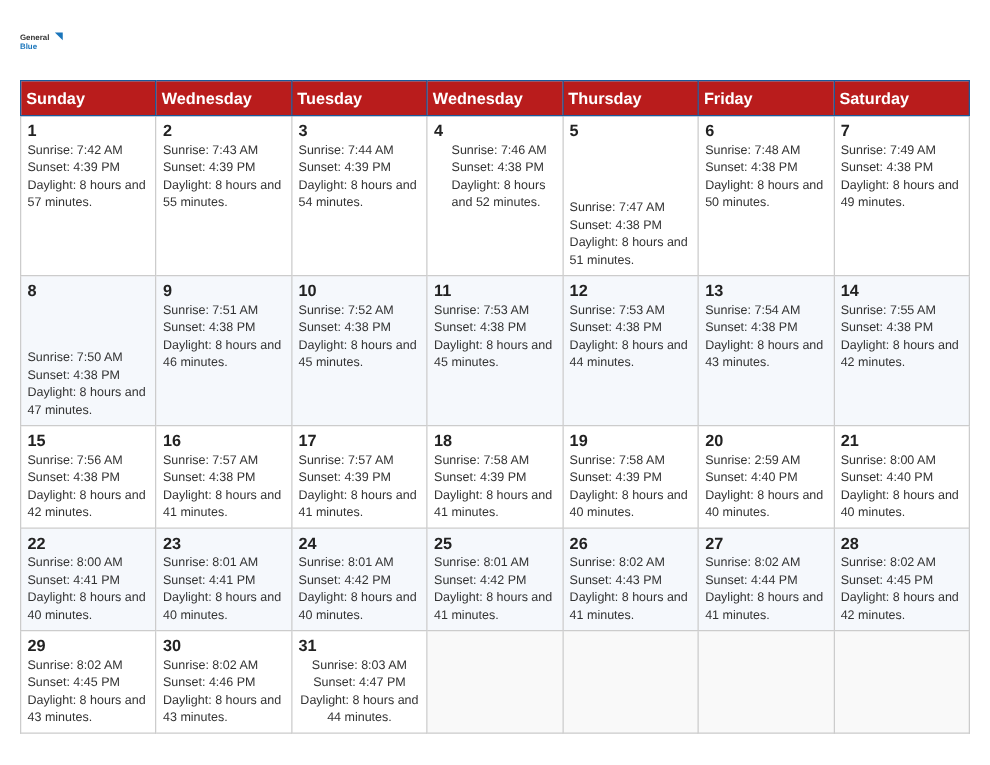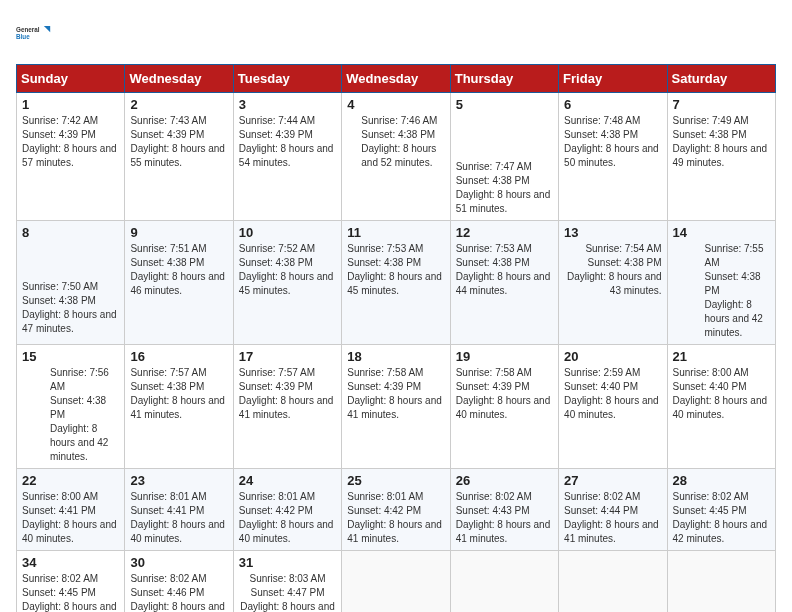--- a/index.html
+++ b/index.html
@@ -178,35 +178,35 @@
 Daylight: 8 hours and 45 minutes.</div>
         </td>
         <td>
           <span class="day-num">12</span>
           <div class="day-info" style="white-space: pre-line;">Sunrise: 7:53 AM
 Sunset: 4:38 PM
 Daylight: 8 hours and 44 minutes.</div>
         </td>
         <td>
           <span class="day-num">13</span>
-          <div class="day-info" style="white-space: pre-line; text-align: right;">Sunrise: 7:54 AM
+          <div class="day-info" style="white-space: pre-line;">Sunrise: 7:54 AM
 Sunset: 4:38 PM
 Daylight: 8 hours and 43 minutes.</div>
         </td>
         <td>
           <span class="day-num">14</span>
-          <div class="day-info" style="white-space: pre-line; margin-left: 32px;">Sunrise: 7:55 AM
+          <div class="day-info" style="white-space: pre-line;">Sunrise: 7:55 AM
 Sunset: 4:38 PM
 Daylight: 8 hours and 42 minutes.</div>
         </td>
       </tr>
       <tr>
         <td>
           <span class="day-num">15</span>
-          <div class="day-info" style="white-space: pre-line; margin-left: 28px;">Sunrise: 7:56 AM
+          <div class="day-info" style="white-space: pre-line;">Sunrise: 7:56 AM
 Sunset: 4:38 PM
 Daylight: 8 hours and 42 minutes.</div>
         </td>
         <td>
           <span class="day-num">16</span>
           <div class="day-info" style="white-space: pre-line;">Sunrise: 7:57 AM
 Sunset: 4:38 PM
 Daylight: 8 hours and 41 minutes.</div>
         </td>
         <td>
@@ -279,21 +279,21 @@
         </td>
         <td>
           <span class="day-num">28</span>
           <div class="day-info" style="white-space: pre-line;">Sunrise: 8:02 AM
 Sunset: 4:45 PM
 Daylight: 8 hours and 42 minutes.</div>
         </td>
       </tr>
       <tr>
         <td>
-          <span class="day-num">34</span>
+          <span class="day-num">29</span>
           <div class="day-info" style="white-space: pre-line;">Sunrise: 8:02 AM
 Sunset: 4:45 PM
 Daylight: 8 hours and 43 minutes.</div>
         </td>
         <td>
           <span class="day-num">30</span>
           <div class="day-info" style="white-space: pre-line;">Sunrise: 8:02 AM
 Sunset: 4:46 PM
 Daylight: 8 hours and 43 minutes.</div>
         </td>

